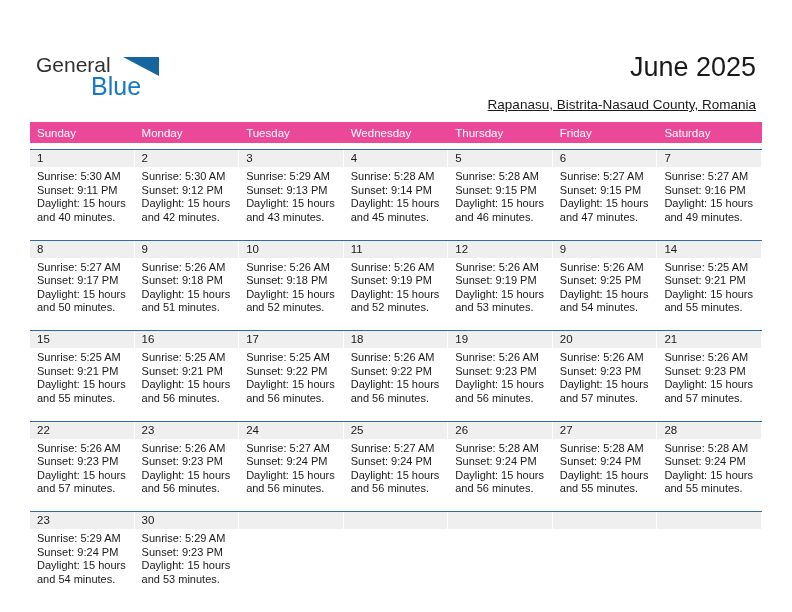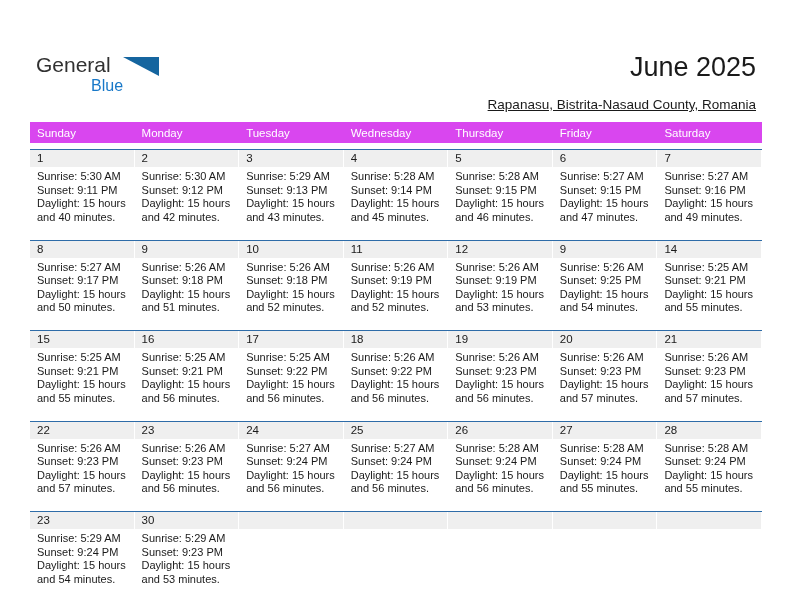--- a/index.html
+++ b/index.html
@@ -43,21 +43,21 @@
     top: 0;
     font-size: 21px;
     color: #313131;
     letter-spacing: 0px;
     line-height: 24px;
   }
   .logo-blue {
     position: absolute;
     left: 55px;
     top: 21px;
-    font-size: 16px;
+    font-size: 25px;
     color: #1878c8;
     line-height: 24px;
   }
   .logo-tri {
     position: absolute;
     left: 87px;
     top: 4px;
     width: 0;
     height: 0;
     border-top: 19px solid #15659f;
@@ -89,21 +89,21 @@
   
   .calendar {
     position: absolute;
     left: 30px;
     top: 105px;
     width: 732px;
     border-collapse: collapse;
     table-layout: fixed;
   }
   .calendar th {
-    background: #d946ef;
+    background: #ec4899;
     color: #ffffff;
     font-size: 11.5px;
     font-weight: normal;
     text-align: left;
     padding: 4px 0 4px 7px;
     height: 13px;
     border: none;
   }
   .calendar td {
     vertical-align: top;

